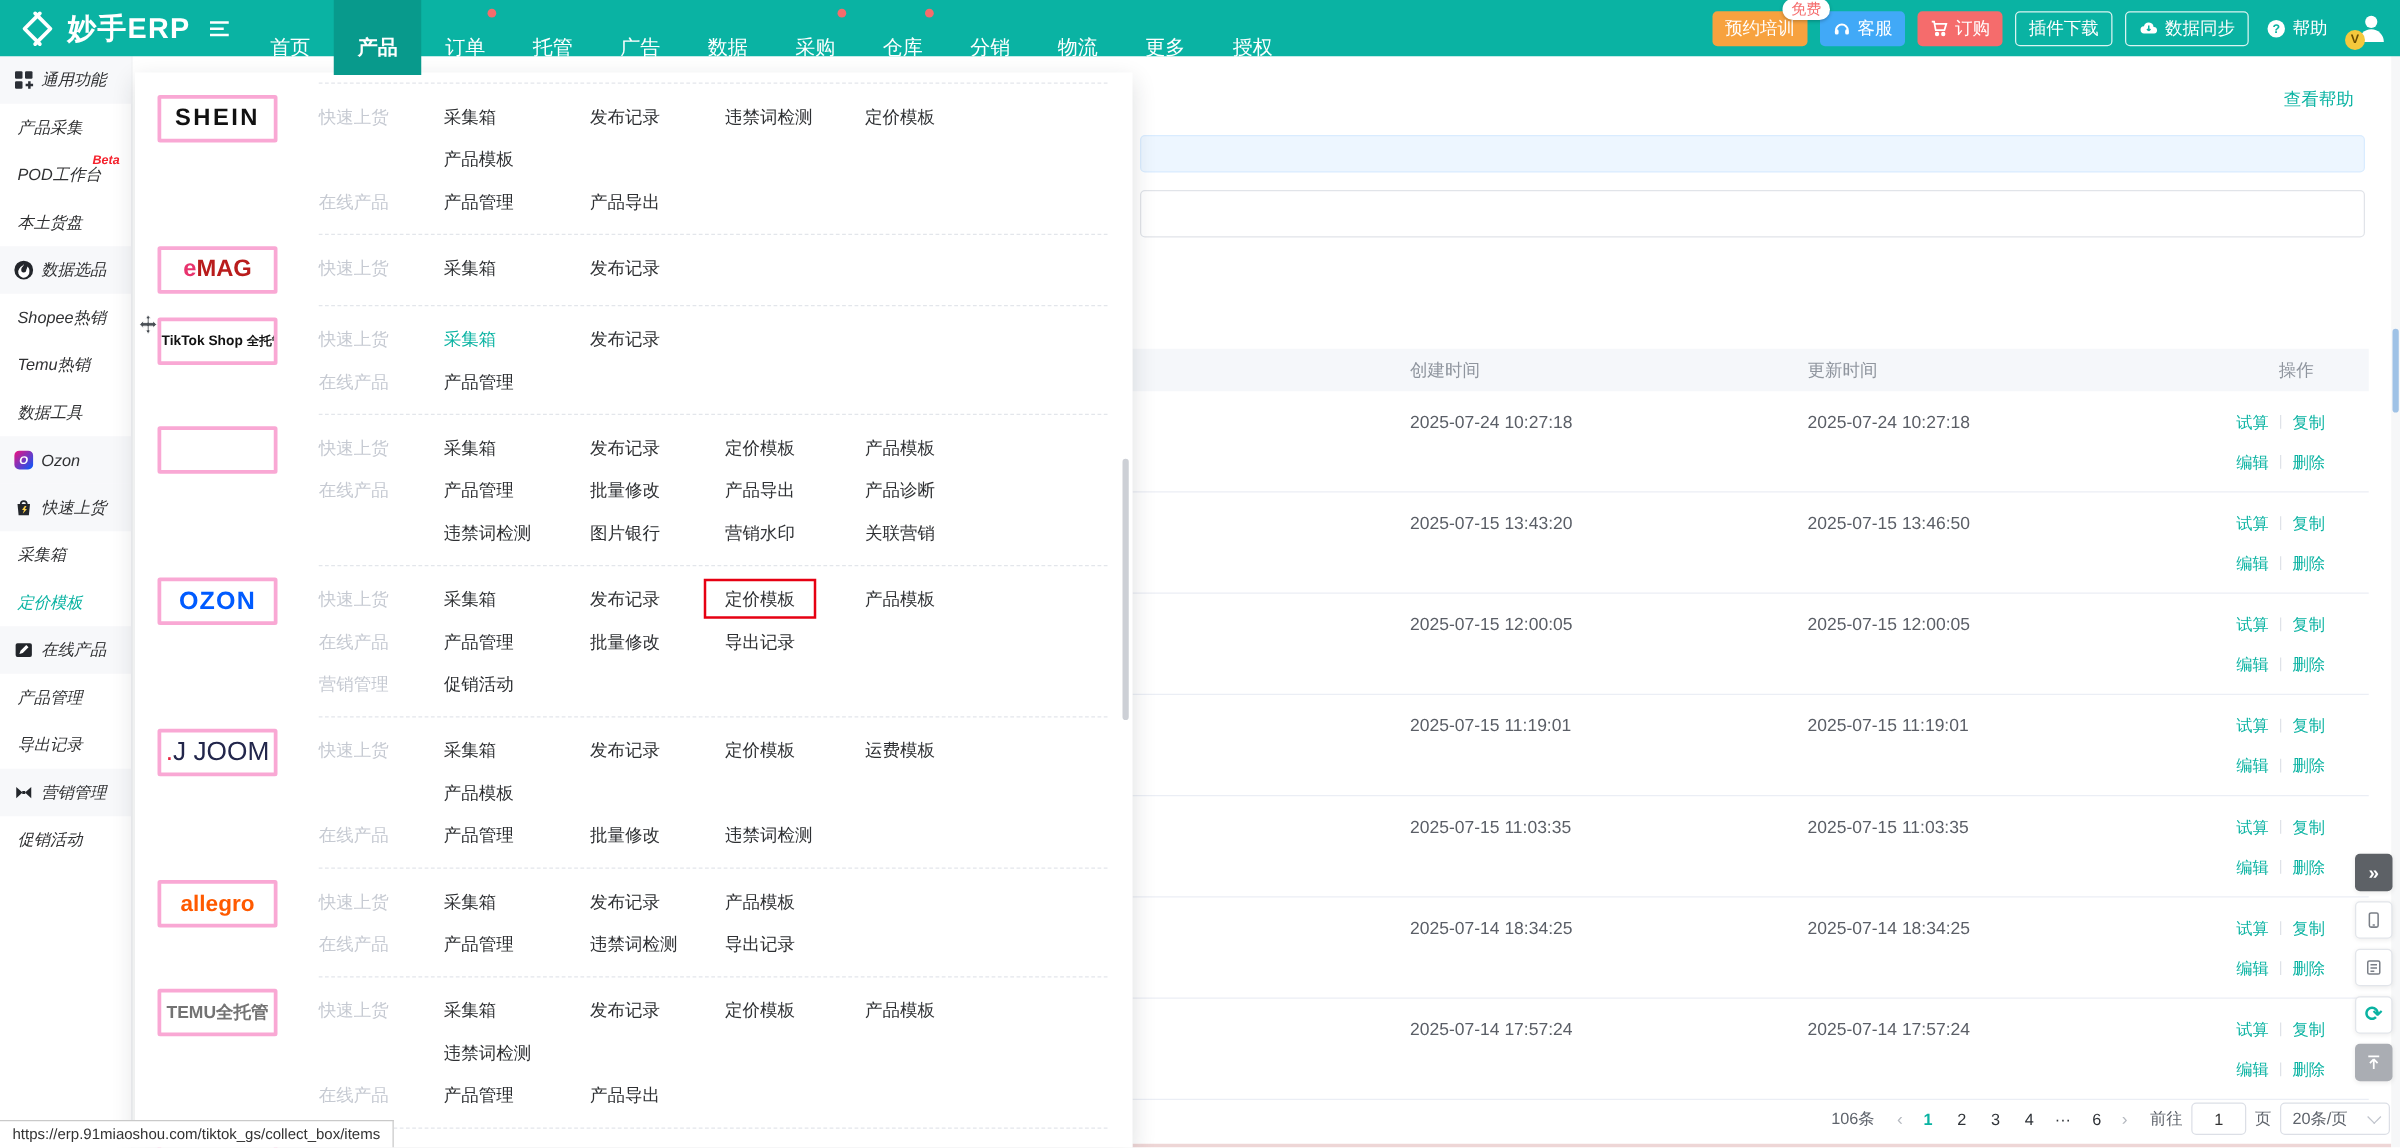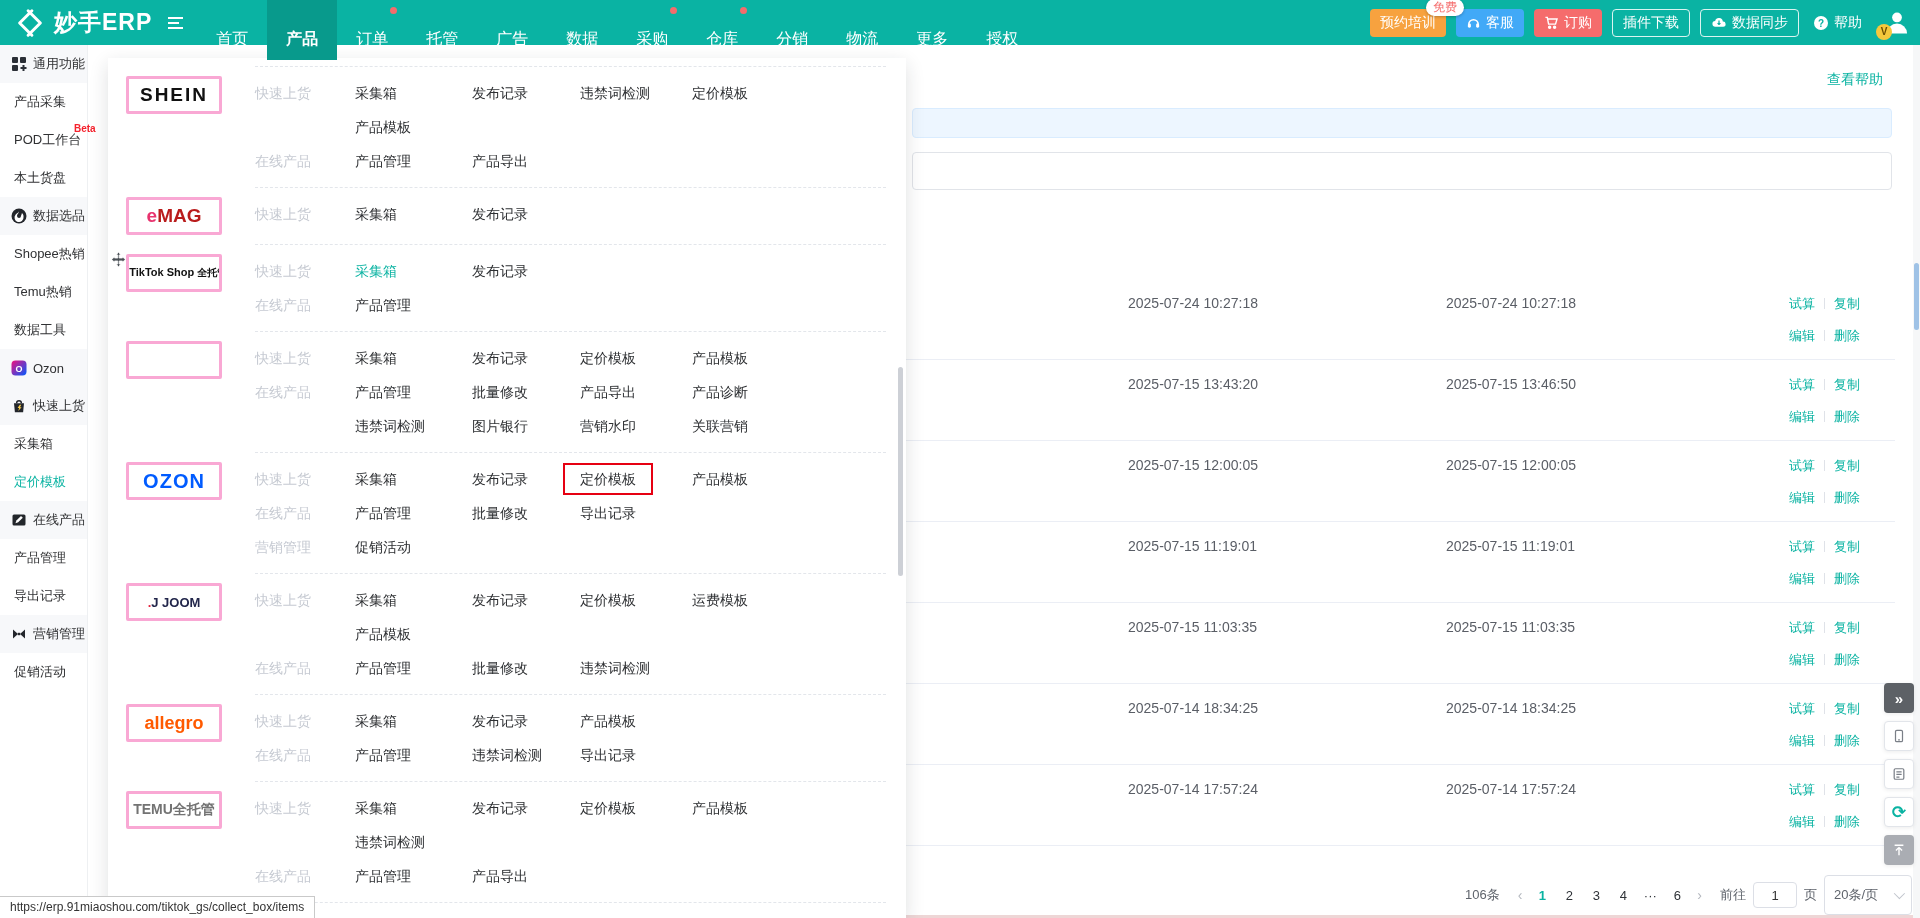--- a/index.html
+++ b/index.html
@@ -23,21 +23,21 @@
   .badge-free { position:absolute; top:-10px; right:-18px; background:#fff; color:#f56c6c; font-size:12px; line-height:17px; padding:0 7px; border-radius:9px; box-shadow:0 1px 3px rgba(0,0,0,.25); }
   .btn-service { background:#41a9f7; }
   .btn-order { background:#f56c6c; }
   .btn-outline { border:1px solid rgba(255,255,255,.85); }
   .btn-plain { padding:0 4px; }
   .avatar-wrap { position:relative; width:32px; height:30px; margin-left:2px; }
   .avatar-wrap svg { position:absolute; right:0; top:2px; }
   .avatar-badge { position:absolute; left:-2px; bottom:-2px; width:16px; height:16px; border-radius:50%; background:#f5c83c; color:#6b4d00; font-size:10px; font-weight:bold; text-align:center; line-height:16px; }
 
   
-  .sidebar { position:absolute; left:0; top:45px; bottom:0; width:88px; background:#fff; border-right:1px solid #eef0f2; z-index:10; }
+  .sidebar { position:absolute; left:0; top:45px; bottom:0; width:106px; background:#fff; border-right:1px solid #eef0f2; z-index:10;font-style:italic; }
   .sb-item { position:relative; height:38px; display:flex; align-items:center; padding-left:14px; font-size:13px; color:#303133; cursor:pointer; white-space:nowrap; }
   .sb-item.group { background:#f7f8fa; padding-left:11px; gap:5px; }
   .sb-item.active { color:#0ab3a2; }
   .sb-item .sb-icon { display:flex; width:17px; height:17px; }
   .sb-beta { position:absolute; top:2px; left:74px; color:#f5222d; font-size:10px; font-weight:bold; }
 
   
   .mega { position:absolute; left:108px; top:58px; width:798px; height:860px; background:#fff; z-index:30; overflow:hidden; box-shadow:0 6px 18px rgba(31,35,41,.14); padding-top:8px; }
   .mm-sep { border-top:1px dashed #e3e6eb; margin:0 20px 0 147px; }
   .mm-section { display:flex; padding:9px 18px; }
@@ -52,21 +52,21 @@
   .redwrap { display:inline-block; border:2px solid #e60012; line-height:24px; padding:2px 15px; margin-left:-17px; }
   .mm-scroll { position:absolute; right:3px; top:309px; width:5px; height:209px; border-radius:3px; background:#cdd0d6; }
   
   .logo-shein { font-size:19px; font-weight:bold; letter-spacing:2px; color:#111; }
   .logo-emag  { font-size:19px; font-weight:bold; }
   .logo-emag .e { color:#e8336e; } .logo-emag .mag { color:#b91c1c; }
   .logo-tiktok { font-size:11px; font-weight:bold; color:#111; white-space:nowrap; }
   .logo-tiktok .gs { font-size:10px; }
   .logo-aliexpress { font-size:15px; font-weight:bold; color:#f5511d;margin-top:44px; }
   .logo-ozon { font-size:20px; font-weight:bold; color:#005bff; letter-spacing:1px; }
-  .logo-joom { font-size:13px; font-weight:bold; color:#22264b; }
+  .logo-joom { font-size:21px; font-weight:normal; color:#22264b; }
   .logo-joom .jdot { color:#e5233d; }
   .logo-allegro { font-size:18px; font-weight:bold; color:#ff5a00; }
   .logo-temu { font-size:14px; font-weight:bold; color:#737373; white-space:nowrap; }
 
   
   .help-link { position:absolute; top:71px; right:37px; color:#0ab3a2; font-size:14px; z-index:5; cursor:pointer; }
   .banner { position:absolute; left:912px; top:108px; right:28px; height:30px; background:#edf6ff; border:1px solid #d9ecff; border-radius:4px; z-index:1; }
   .filterbar { position:absolute; left:912px; top:152px; right:28px; height:38px; border:1px solid #e1e4e9; border-radius:4px; background:#fff; z-index:1; }
 
   .table { position:absolute; left:906px; top:279px; right:25px; z-index:1; }
@@ -80,21 +80,21 @@
   .acts .vd { display:inline-block; width:1px; height:11px; background:#dfe2e8; margin:0 9px; vertical-align:-1px; }
   .acts.l1 { top:16px; } .acts.l2 { top:48px; }
 
   .pagination { position:absolute; top:879px; right:8px; height:32px; display:flex; align-items:center; gap:7px; font-size:13px; color:#5f646c; z-index:1; }
   .pg-total { margin-right:8px; }
   .pg-arrow { color:#b4b8bf; font-size:14px; padding:0 3px; cursor:pointer; }
   .pg-num { min-width:20px; text-align:center; color:#2f3338; cursor:pointer; }
   .pg-num.current { color:#0ab3a2; font-weight:bold; }
   .pg-goto { margin-left:8px; }
   .pg-input { width:44px; height:26px; border:1px solid #dcdfe6; border-radius:4px; text-align:center; font-size:13px; color:#333; outline:none; }
-  .pg-select { width:88px; height:40px; border:1px solid #dcdfe6; border-radius:4px; display:flex; align-items:center; justify-content:space-between; padding:0 9px; cursor:pointer;text-align:right; }
+  .pg-select { width:88px; height:26px; border:1px solid #dcdfe6; border-radius:4px; display:flex; align-items:center; justify-content:space-between; padding:0 9px; cursor:pointer;text-align:right; }
   .pg-chevron { width:8px; height:8px; border-right:1.5px solid #c0c4cc; border-bottom:1.5px solid #c0c4cc; transform:rotate(45deg) translateY(-2px); }
 
   
   .fab-col { position:absolute; right:6px; top:683px; display:flex; flex-direction:column; gap:8px; z-index:40; }
   .fab { width:30px; height:30px; border-radius:4px; background:#fff; border:1px solid #e2e5ea; box-shadow:0 1px 4px rgba(0,0,0,.08); display:flex; align-items:center; justify-content:center; color:#7a7f87; cursor:pointer; }
   .fab.dark { background:#5d6166; border:none; color:#fff; font-size:15px; font-weight:bold; }
   .fab.gray { background:#aaadb3; border:none; color:#fff; }
   .fab.refresh { color:#0ab3a2; font-size:17px; font-weight:bold; }
   .page-scrollbar { position:absolute; right:0; top:45px; bottom:0; width:7px; background:#f6f7f8; z-index:35; }
   .page-scrollbar .thumb { position:absolute; top:218px; right:1px; width:5px; height:67px; border-radius:3px; background:#9fc2e6; }
@@ -277,20 +277,25 @@
     </div>
     <div class="sb-item">
       <span>促销活动</span>
     </div>
   </div>
 
 <span class="help-link">查看帮助</span>
 <div class="banner"></div>
 <div class="filterbar"></div>
 <div class="table" id="table">
+    <div class="thead">
+      <span style="left: 222px;">创建时间</span>
+      <span style="left: 540px;">更新时间</span>
+      <span style="right: 44px;">操作</span>
+    </div>
     <div class="trow">
       <span class="td-created">2025-07-24 10:27:18</span>
       <span class="td-updated">2025-07-24 10:27:18</span>
       <span class="acts l1"><a>试算</a><span class="vd"></span><a>复制</a></span>
       <span class="acts l2"><a>编辑</a><span class="vd"></span><a>删除</a></span>
     </div>
     <div class="trow">
       <span class="td-created">2025-07-15 13:43:20</span>
       <span class="td-updated">2025-07-15 13:46:50</span>
       <span class="acts l1"><a>试算</a><span class="vd"></span><a>复制</a></span>

